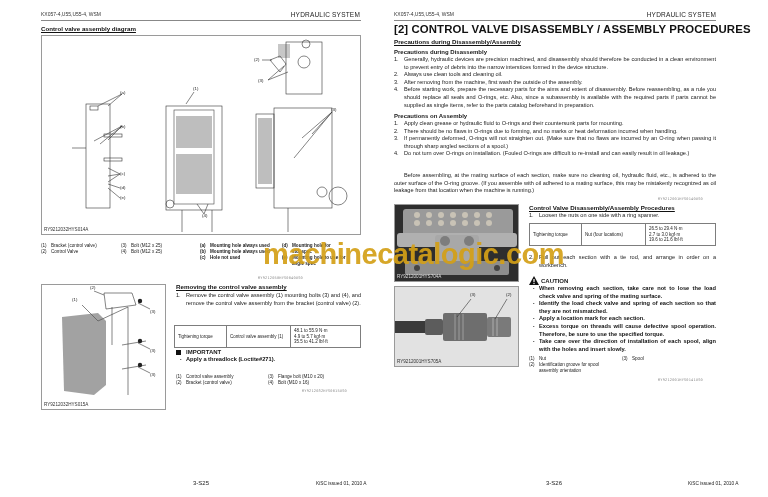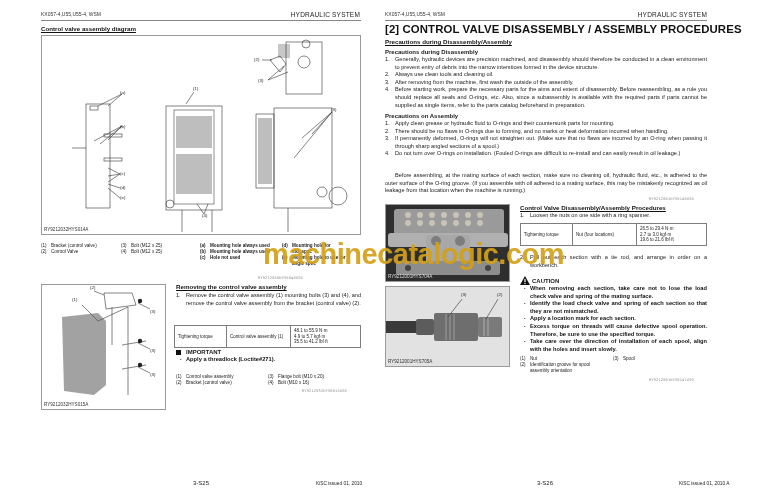--- a/index.html
+++ b/index.html
@@ -1,20 +1,20 @@
 <!DOCTYPE html>
 <html><head>
 <meta charset="utf-8">
 <style>
   * { box-sizing: border-box; margin: 0; padding: 0; }
   html, body { width: 768px; height: 497px; background: #ffffff; overflow: hidden; }
   body { font-family: "Liberation Sans", sans-serif; color: #1a1a1a; position: relative; }
   .page { position: absolute; top: 0; width: 384px; height: 497px; background: #fff; }
   .page.left { left: 0; }
-  .page.right { left: 363px; }
+  .page.right { left: 372px; }
   .hdr-model { position: absolute; top: 11px; font-size: 5px; color: #333; }
   .hdr-sec { position: absolute; top: 11px; font-size: 6.5px; color: #222; letter-spacing: 0.2px; }
   .hdr-rule { position: absolute; top: 20px; height: 1px; background: #888; }
   .subhead { position: absolute; font-size: 6.2px; font-weight: bold; text-decoration: underline; color: #111; }
   .box { position: absolute; border: 1px solid #9a9a9a; background: #fff; overflow: hidden; }
   .fig-id { position: absolute; font-size: 4.6px; color: #333; }
   .legend { position: absolute; font-size: 4.6px; color: #222; line-height: 6px; }
   .legend .row { display: flex; }
   .legend .n { width: 10px; flex: none; }
   .legend.bold { font-weight: bold; }

